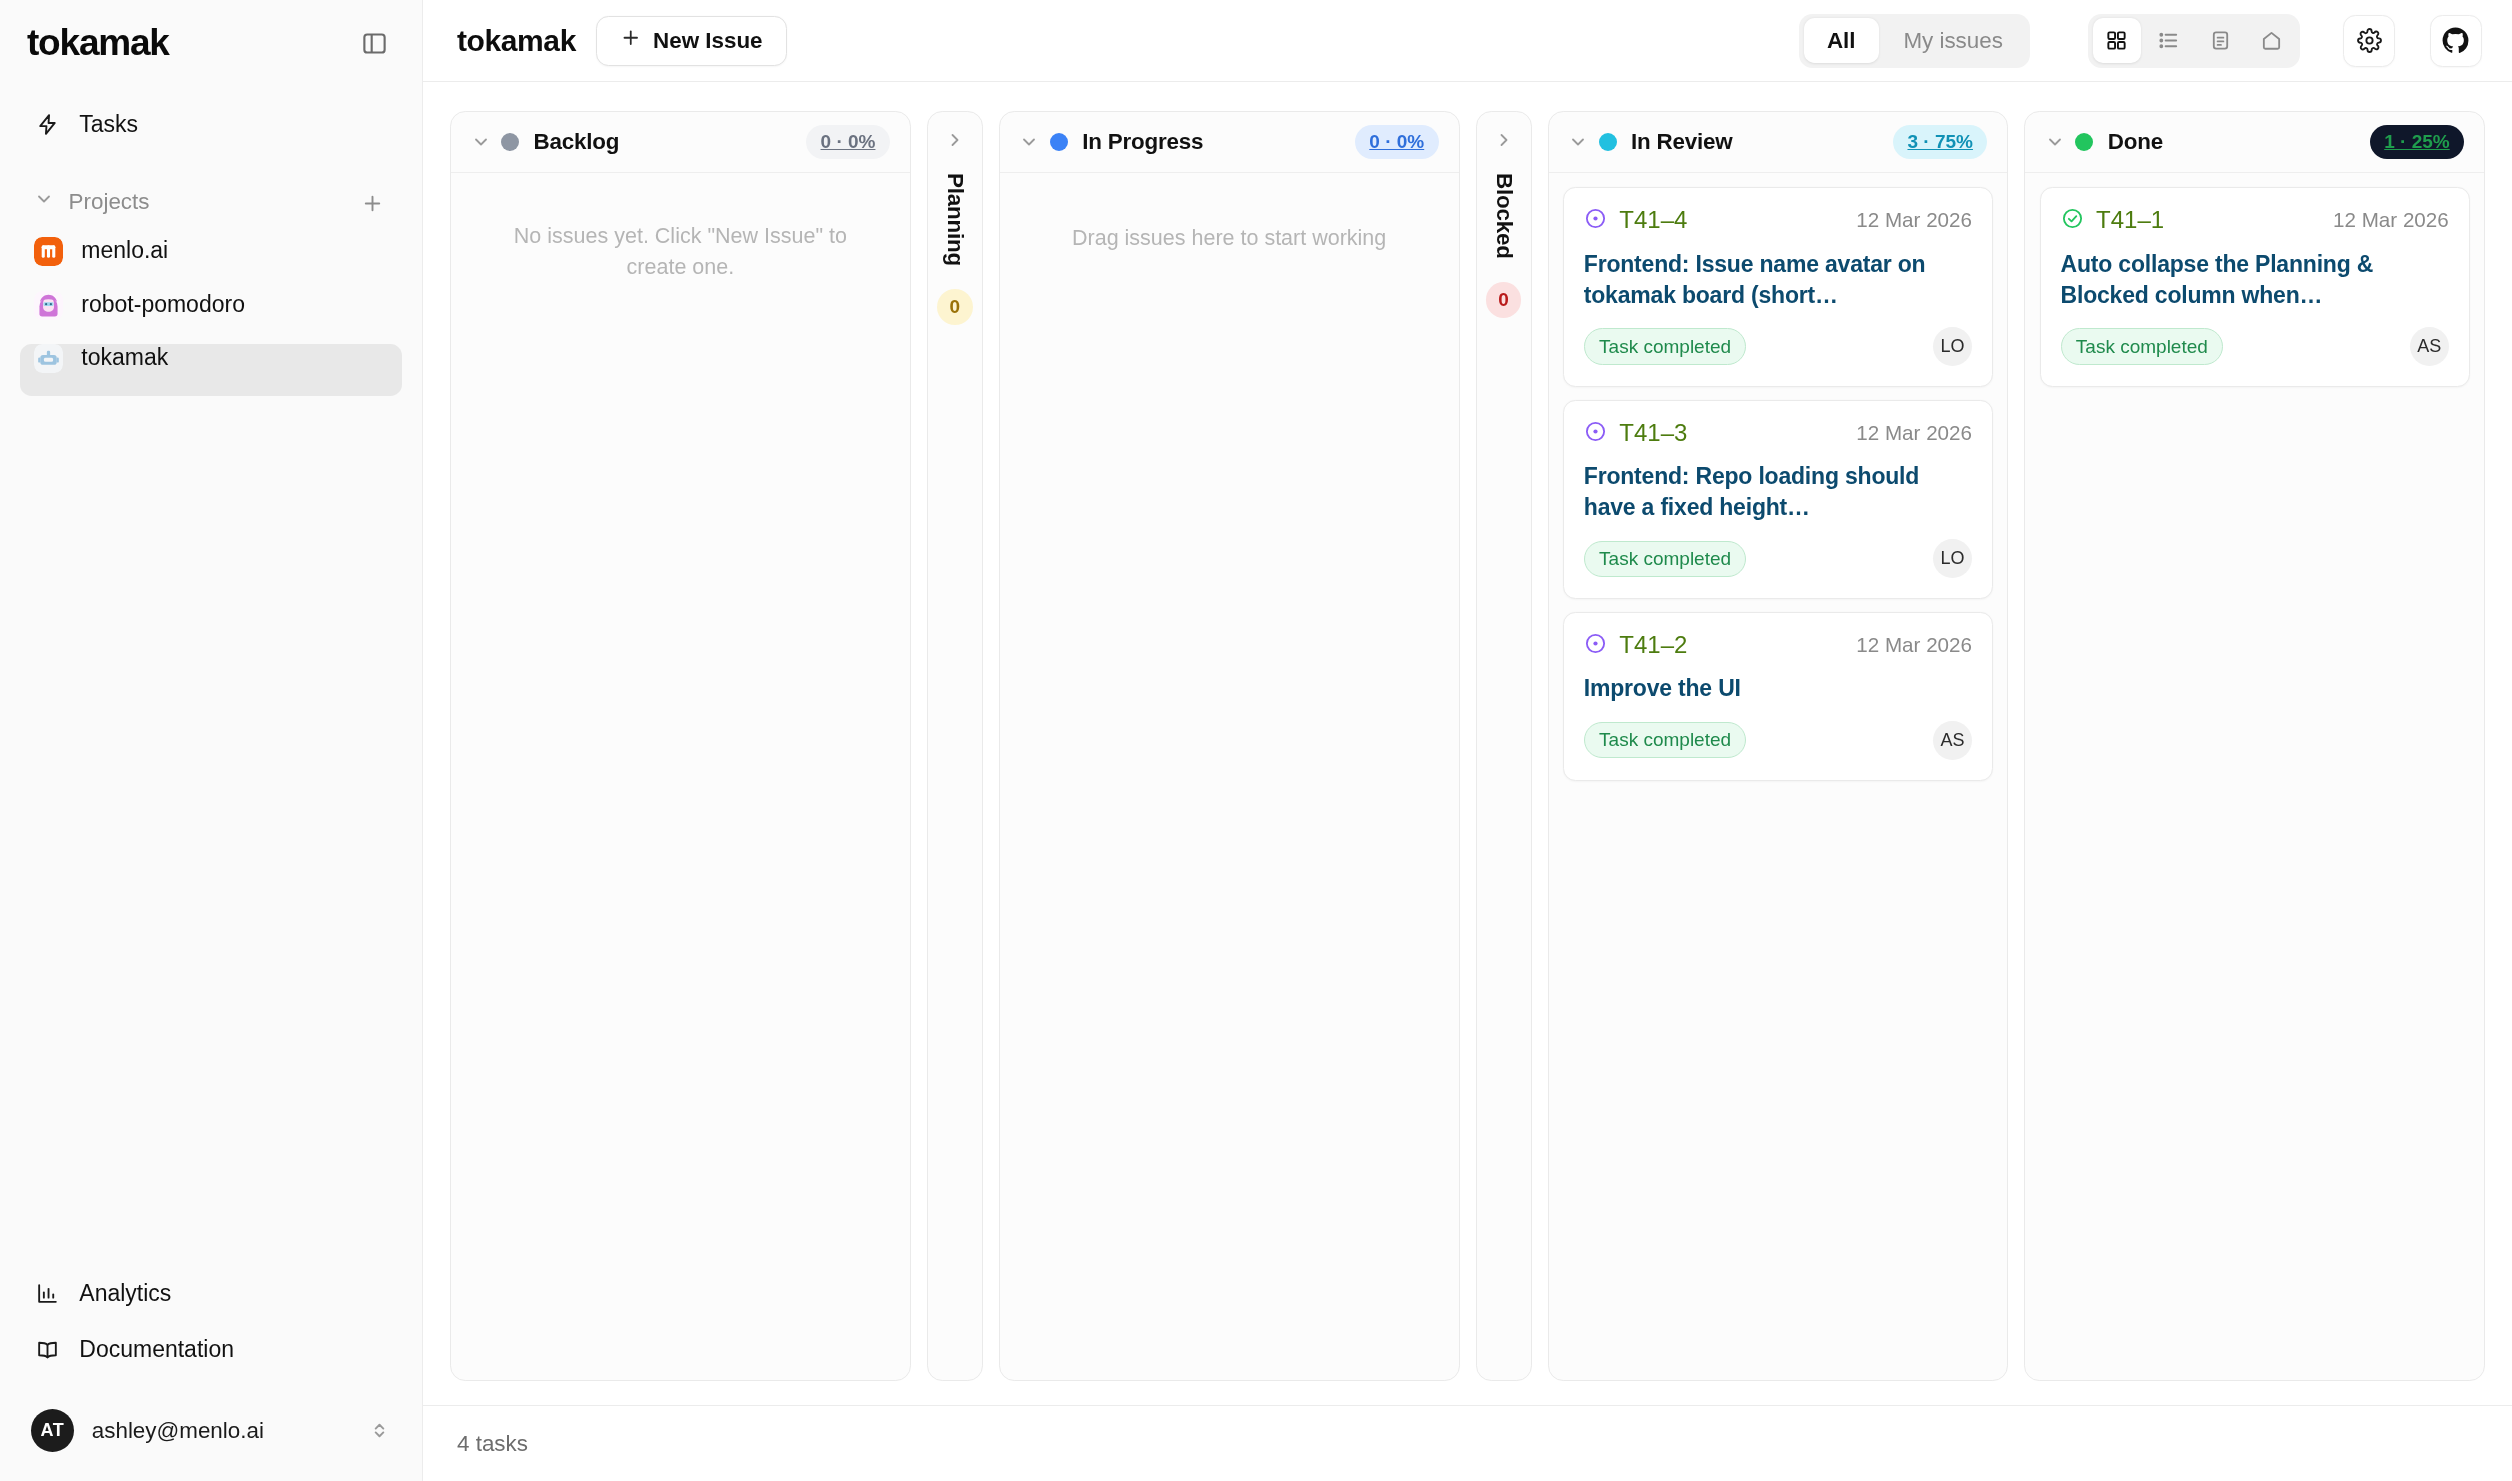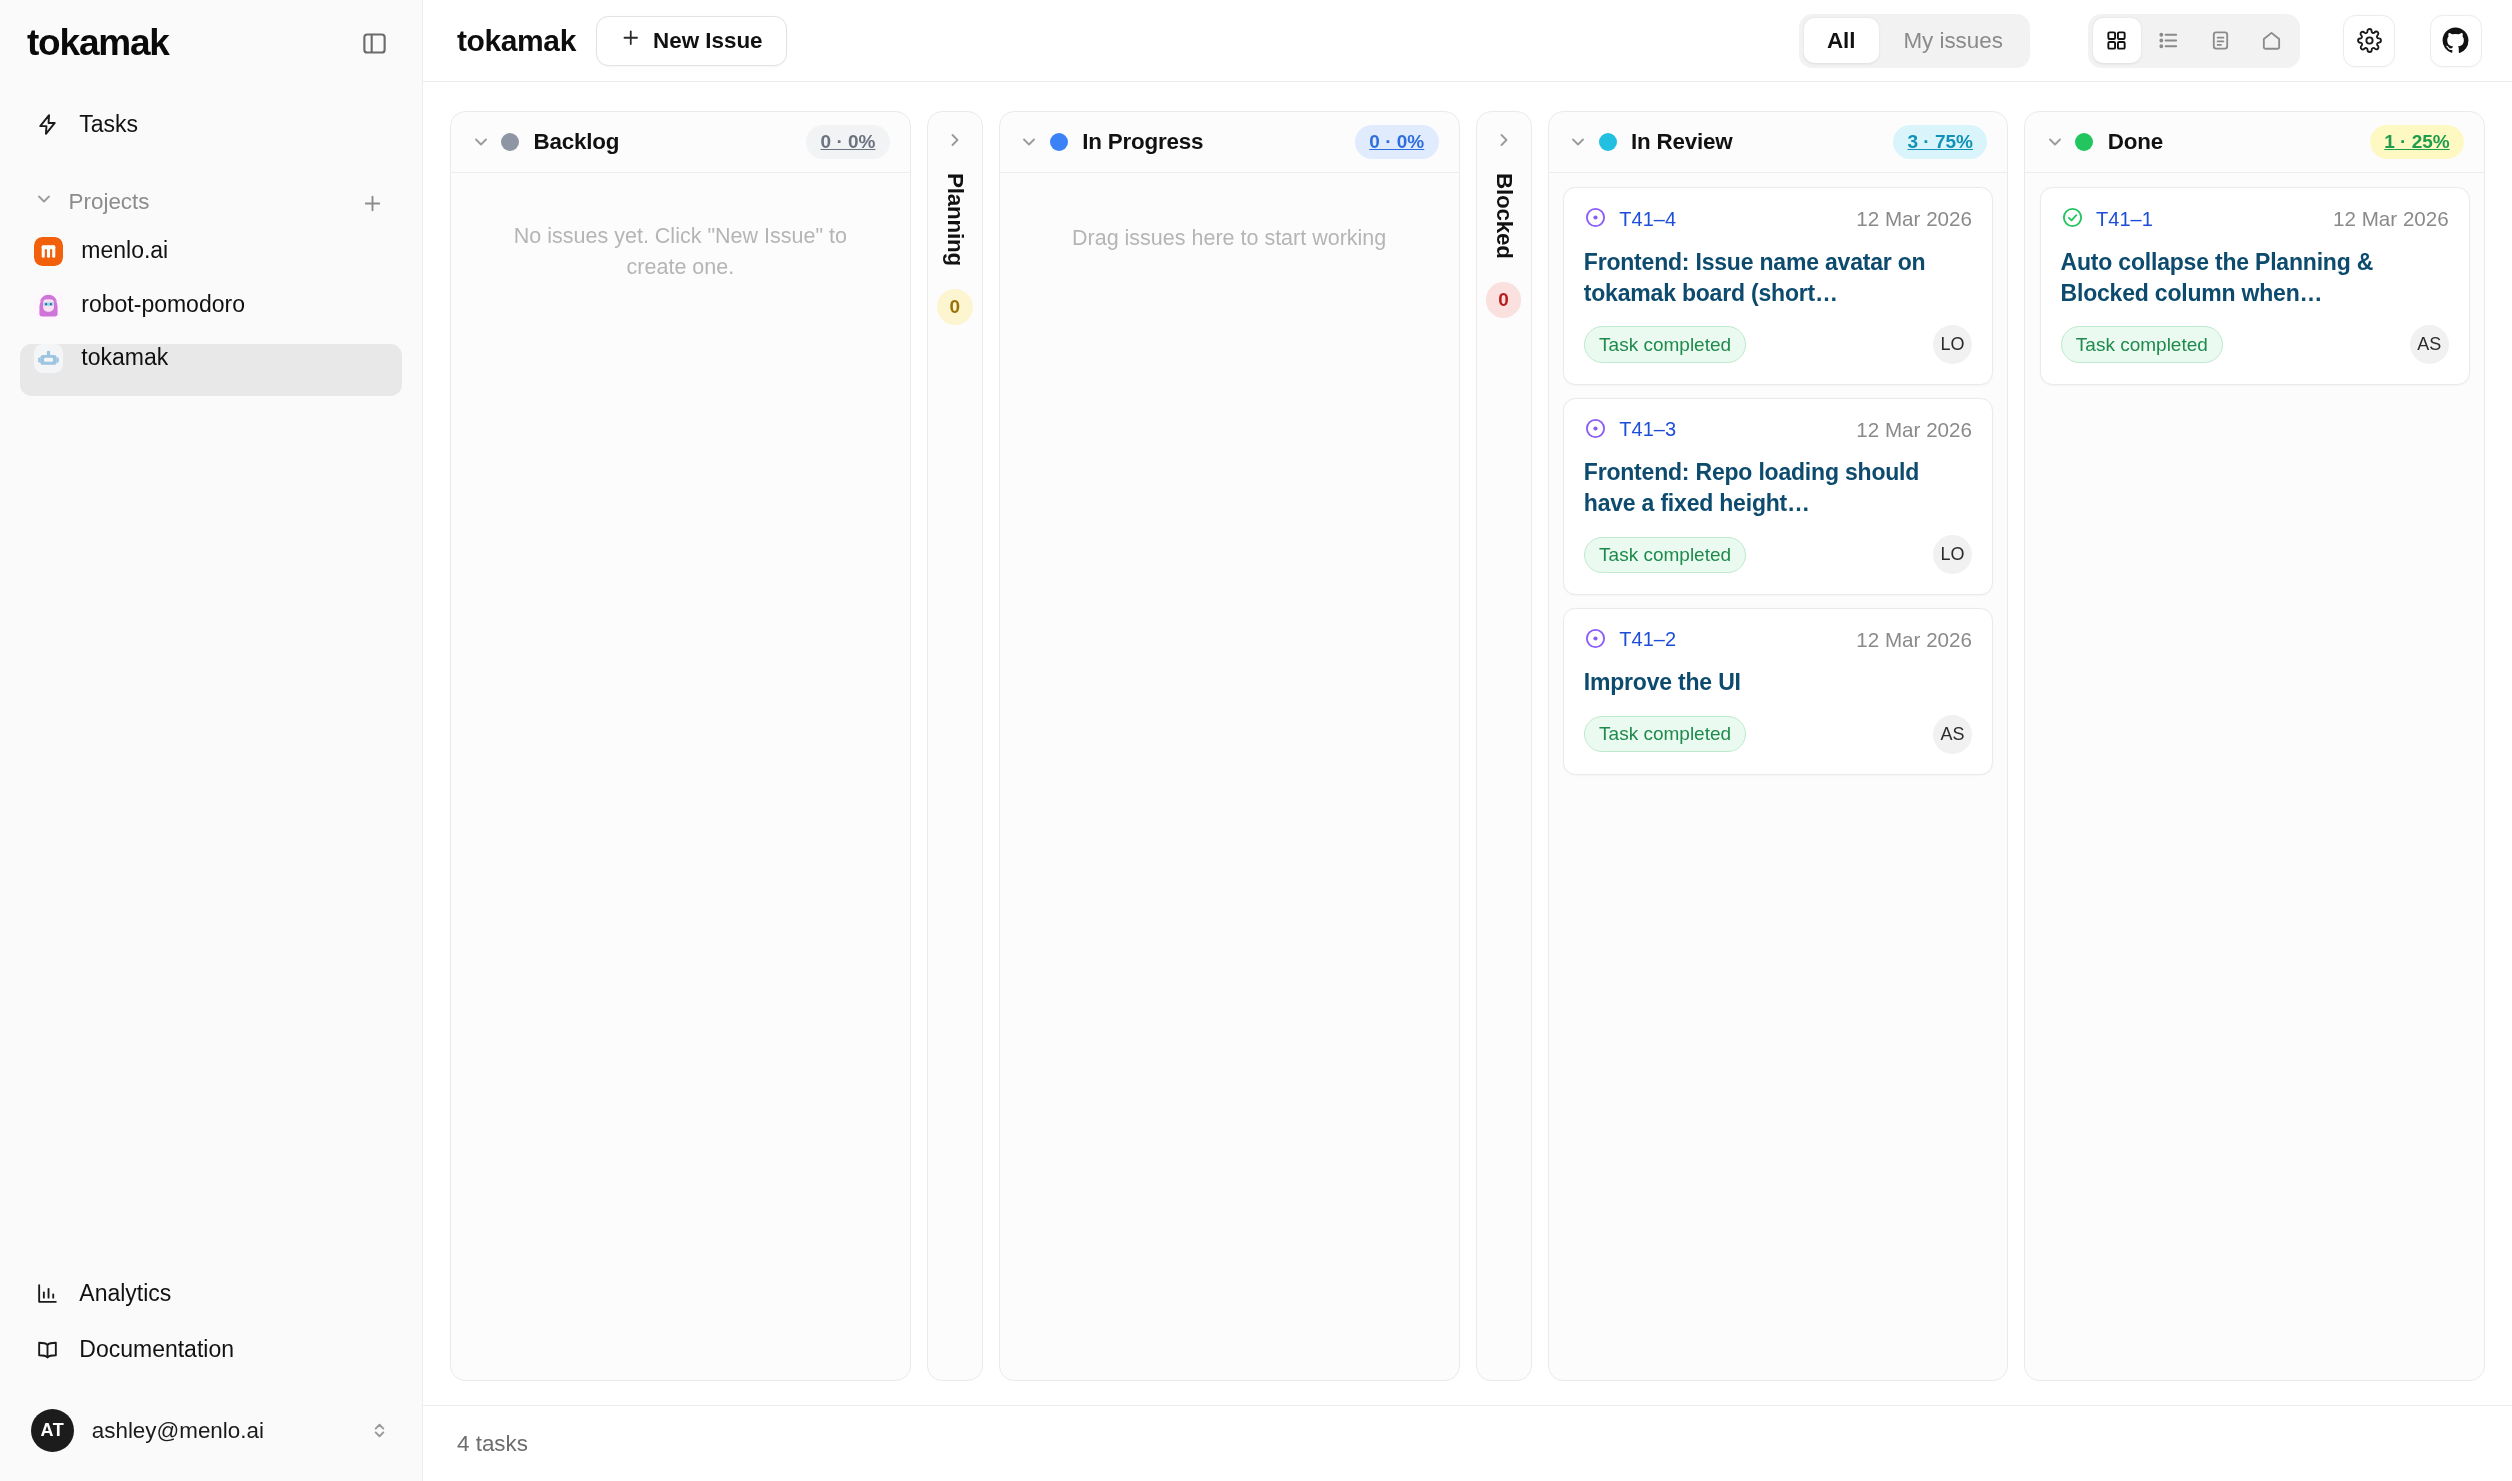--- a/index.html
+++ b/index.html
@@ -152,21 +152,21 @@
     padding: 7.2px 12.5px; min-width: 34px; text-align: center;
   }
 
   
   .card {
     background: #fff; border: 0.9px solid #eaeaea; border-radius: 12.5px;
     padding: 18px 20px 20px 20px; cursor: pointer;
     box-shadow: 0 0.9px 1.8px rgba(0,0,0,.035);
   }
   .card-top { display:flex; align-items:center; gap: 12.5px; margin-bottom: 14.3px; }
-  .card-id { font-size: 20px; color: #1d4ed8; }
+  .card-id { font-size: 24px; color: #4d7c0f; }
   .card-date { margin-left:auto; font-size: 20.6px; color: #8a8a8a; }
   .card-title {
     font-size: 23px; font-weight: 700; color: #0c4a6e; line-height: 1.36;
     letter-spacing: -0.2px; margin-bottom: 16px;
   }
   .card-foot { display:flex; align-items:center; }
   .chip {
     font-size: 19px; padding: 6.3px 14.3px; border-radius: 895px;
     background: #eafaf0; border: 0.9px solid #bfe9ce; color: #1f8a4c; font-weight: 500;
   }
@@ -482,21 +482,21 @@
         </div>
         <div class="col">
           <div class="col-head">
             <span class="col-chev">
               <svg width="20" height="20" viewBox="0 0 24 24" fill="none" stroke="#9a9a9a" stroke-width="2.2" stroke-linecap="round" stroke-linejoin="round">
                 <polyline points="6 9 12 15 18 9"></polyline>
               </svg>
             </span>
             <span class="dot" style="background:#22c55e"></span>
             <span class="col-title">Done</span>
-            <span class="count-pill" style="background:#fef9c3;color:#1f9d4d">1 · 25%</span>
+            <span class="count-pill" style="background:#0f172a;color:#1f9d4d">1 · 25%</span>
           </div>
           <div class="col-body">
             <div class="card">
               <div class="card-top">
                 <span><svg width="23" height="23" viewBox="0 0 24 24" fill="none" stroke="#22c55e" stroke-width="1.9" stroke-linecap="round" stroke-linejoin="round">
                     <circle cx="12" cy="12" r="9"></circle>
                     <polyline points="8.2 12.3 11 15 16 9.6"></polyline>
                   </svg></span>
                 <span class="card-id">T41–1</span>
                 <span class="card-date">12 Mar 2026</span>

